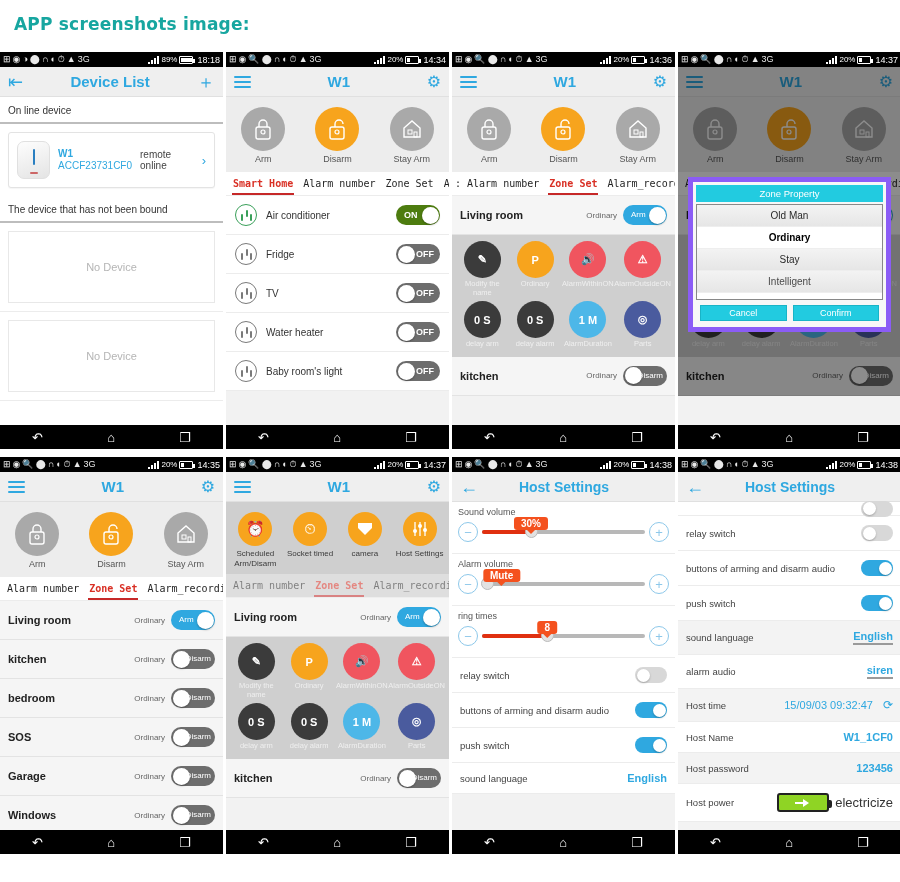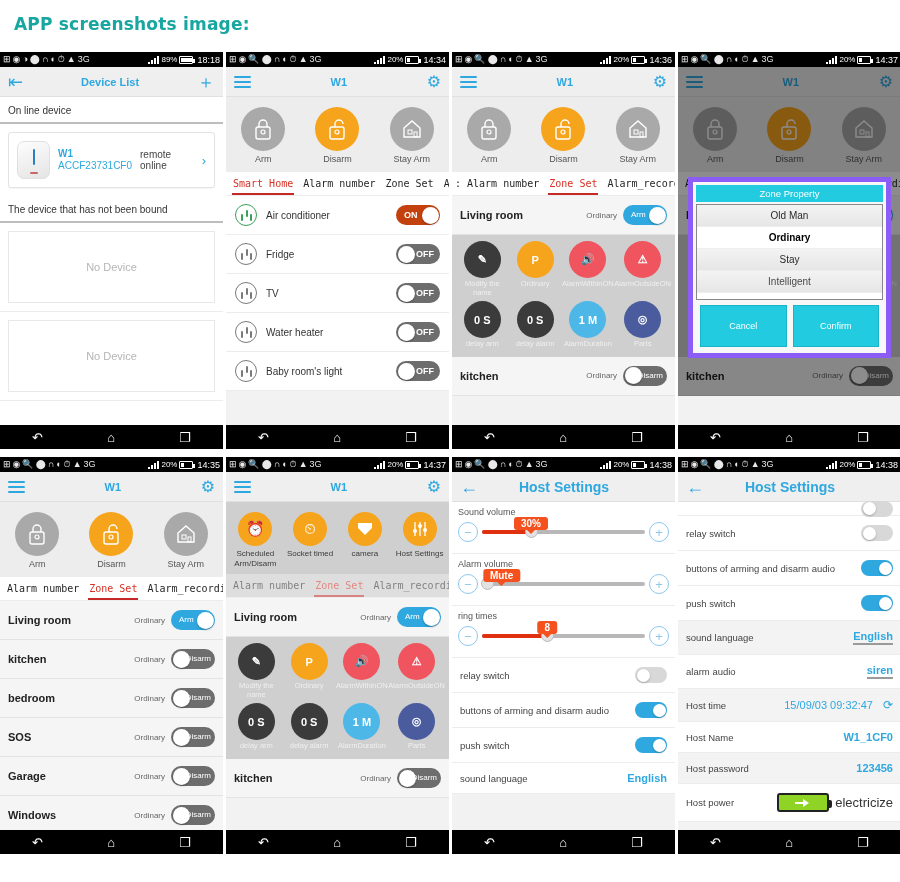--- a/index.html
+++ b/index.html
@@ -56,21 +56,21 @@
   .batt::after{content:"";position:absolute;right:-3px;top:2px;width:2px;height:4px;background:#fff;}
   .batt i { position:absolute; left:1px; top:1px; bottom:1px; background:#fff; }
   .sb-time { font-size:9px; margin-left:2px; }
   
   .appbar {
     height: 30px; background:#efefef;
     display:flex; align-items:center; justify-content:space-between;
     padding: 0 8px;
     border-bottom:1px solid #e0e0e0;
   }
-  .appbar .title { color:#2fa8e0; font-size:11px; font-weight:bold; flex:1; text-align:center; }
+  .appbar .title { color:#2fa8e0; font-size:15px; font-weight:bold; flex:1; text-align:center; }
   .appbar .title.small { font-size:14px; }
   .hamburger { width:17px; }
   .hamburger span { display:block; height:2px; background:#2fa8e0; margin:3px 0; border-radius:1px;}
   .gear { color:#2fa8e0; font-size:16px; line-height:1; }
   .backarrow { color:#2fa8e0; font-size:18px; line-height:1; }
   .plusbtn { color:#2fa8e0; font-size:18px; line-height:1; }
   
   .devbody { background:#fff; height:calc(100% - 15px - 30px - 24px); position:relative;}
   .sect-label { font-size:10px; color:#333; padding:8px 8px 6px 8px; border-bottom:2px solid #bdbdbd; }
   .dev-card {
@@ -111,21 +111,21 @@
   .armitem .lbl { font-size:9px; color:#555; }
   
   .tabs {
     background:#fff; display:flex; align-items:center;
     font-family:"DejaVu Sans Mono", monospace;
     font-size:10px; height:24px; overflow:hidden;
     border-bottom:1px solid #ececec;
     padding-left:2px; white-space:nowrap;
   }
   .tab { padding:0 5px; color:#1f1f1f; position:relative; line-height:24px;}
-  .tab.active { color:#d93025; }
+  .tab.active { color:#d93025;font-weight:bold; }
   .tab.active::after {
     content:""; position:absolute; left:4px; right:4px; bottom:1px; height:2px; background:#c62828;
   }
   .tabs .edge { color:#1f1f1f; padding:0 1px; }
   
   .listrow {
     background:#fff; display:flex; align-items:center; gap:9px;
     padding:8px 9px; border-bottom:1px solid #ececec;
   }
   .plugicon {
@@ -134,21 +134,21 @@
   }
   .plugicon i { position:absolute; background:#3aa05a; width:2px; border-radius:1px;}
   .plugicon i:nth-child(1){left:5px;top:9px;height:7px;}
   .plugicon i:nth-child(2){left:9.5px;top:5px;height:7px;}
   .plugicon i:nth-child(3){left:14px;top:9px;height:7px;}
   .listrow .name { flex:1; font-size:10px; color:#333; }
   .toggle {
     width:44px;height:20px;border-radius:10px;position:relative;flex:none;
     background:#6d6d6d;
   }
-  .toggle.on { background:#c2410c;padding-left:21px; }
+  .toggle.on { background:#4d7c0f;padding-left:21px; }
   .toggle .knob{
     position:absolute;top:1.5px;width:17px;height:17px;border-radius:50%;
     background:#fff;box-shadow:0 1px 2px rgba(0,0,0,.3);
   }
   .toggle.on .knob{ right:1.5px; }
   .toggle.off .knob{ left:1.5px; }
   .toggle .t { position:absolute;top:0;line-height:20px;font-size:9px;color:#fff;font-weight:bold; }
   .toggle.on .t{ left:8px; }
   .toggle.off .t{ right:6px; }
   
@@ -237,21 +237,21 @@
   }
   .modal-title{ background:#22cbe0;color:#fff;text-align:center;font-size:9.5px;padding:3px 0;}
   .modal-list{ background:#fff; border:1px solid #888; margin-top:2px; overflow:hidden; height:96px;}
   .modal-opt{
     text-align:center;font-size:10px;padding:5px 0;color:#2a2a2a;border-bottom:1px solid #eee;
     background:linear-gradient(180deg,#f3f3f3,#e6e6e6);
   }
   .modal-opt.sel{ color:#000;font-weight:bold;background:#fff;}
   .modal-opt.fade{ color:#4a4a4a;}
   .modal-btns{ display:flex;gap:6px;padding:5px 4px 3px 4px;}
-  .modal-btn{ flex:1;background:#22cbe0;color:#fff;text-align:center;font-size:9px;padding:15px 0;border:1px solid #19b4c7;}
+  .modal-btn{ flex:1;background:#22cbe0;color:#fff;text-align:center;font-size:9px;padding:2px 0;border:1px solid #19b4c7;}
   .dimmed { filter: brightness(.55); }
 </style>
 </head>
 <body>
 
 <div class="page-title">APP screenshots image:</div>
 
 <div class="grid">
 
   <div class="phone">

